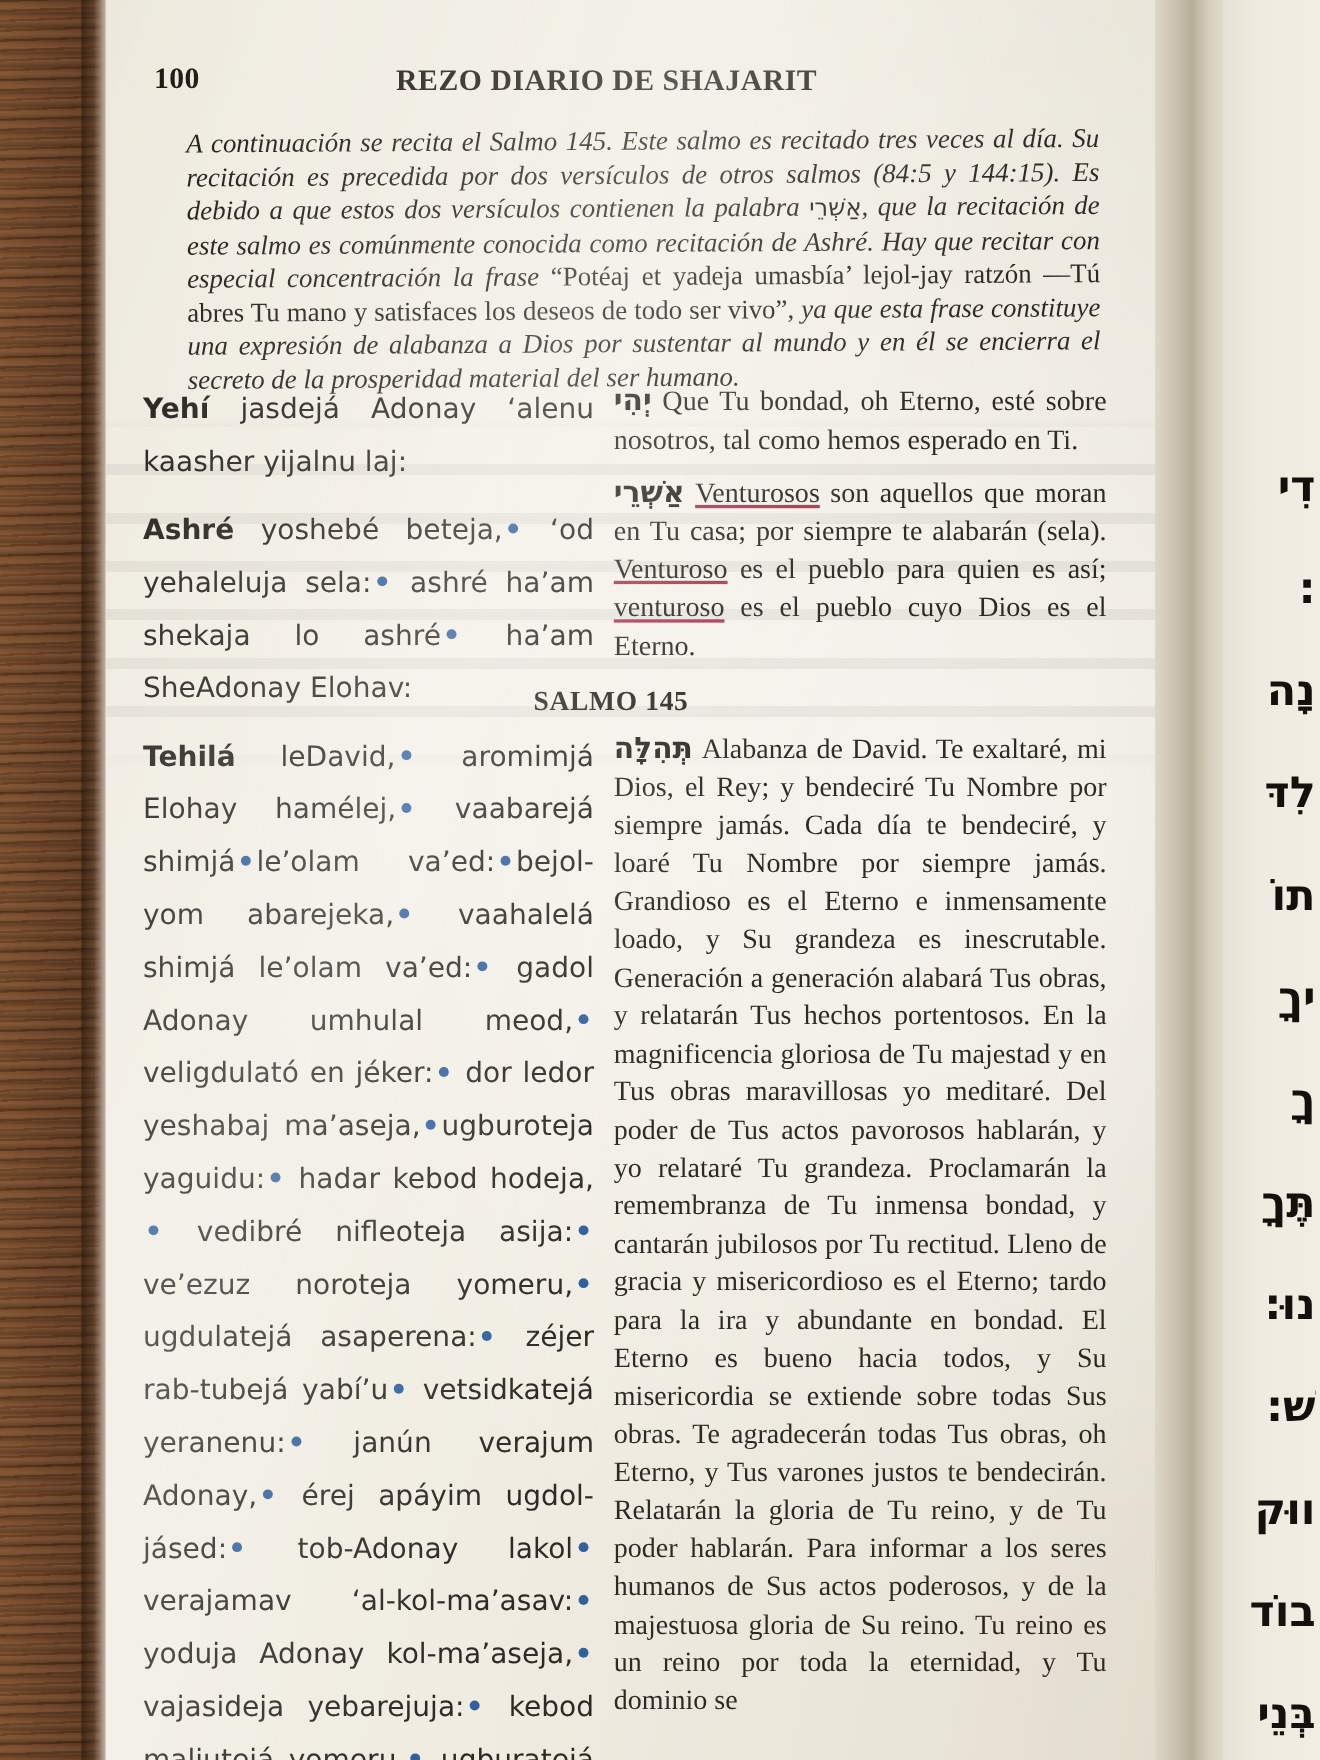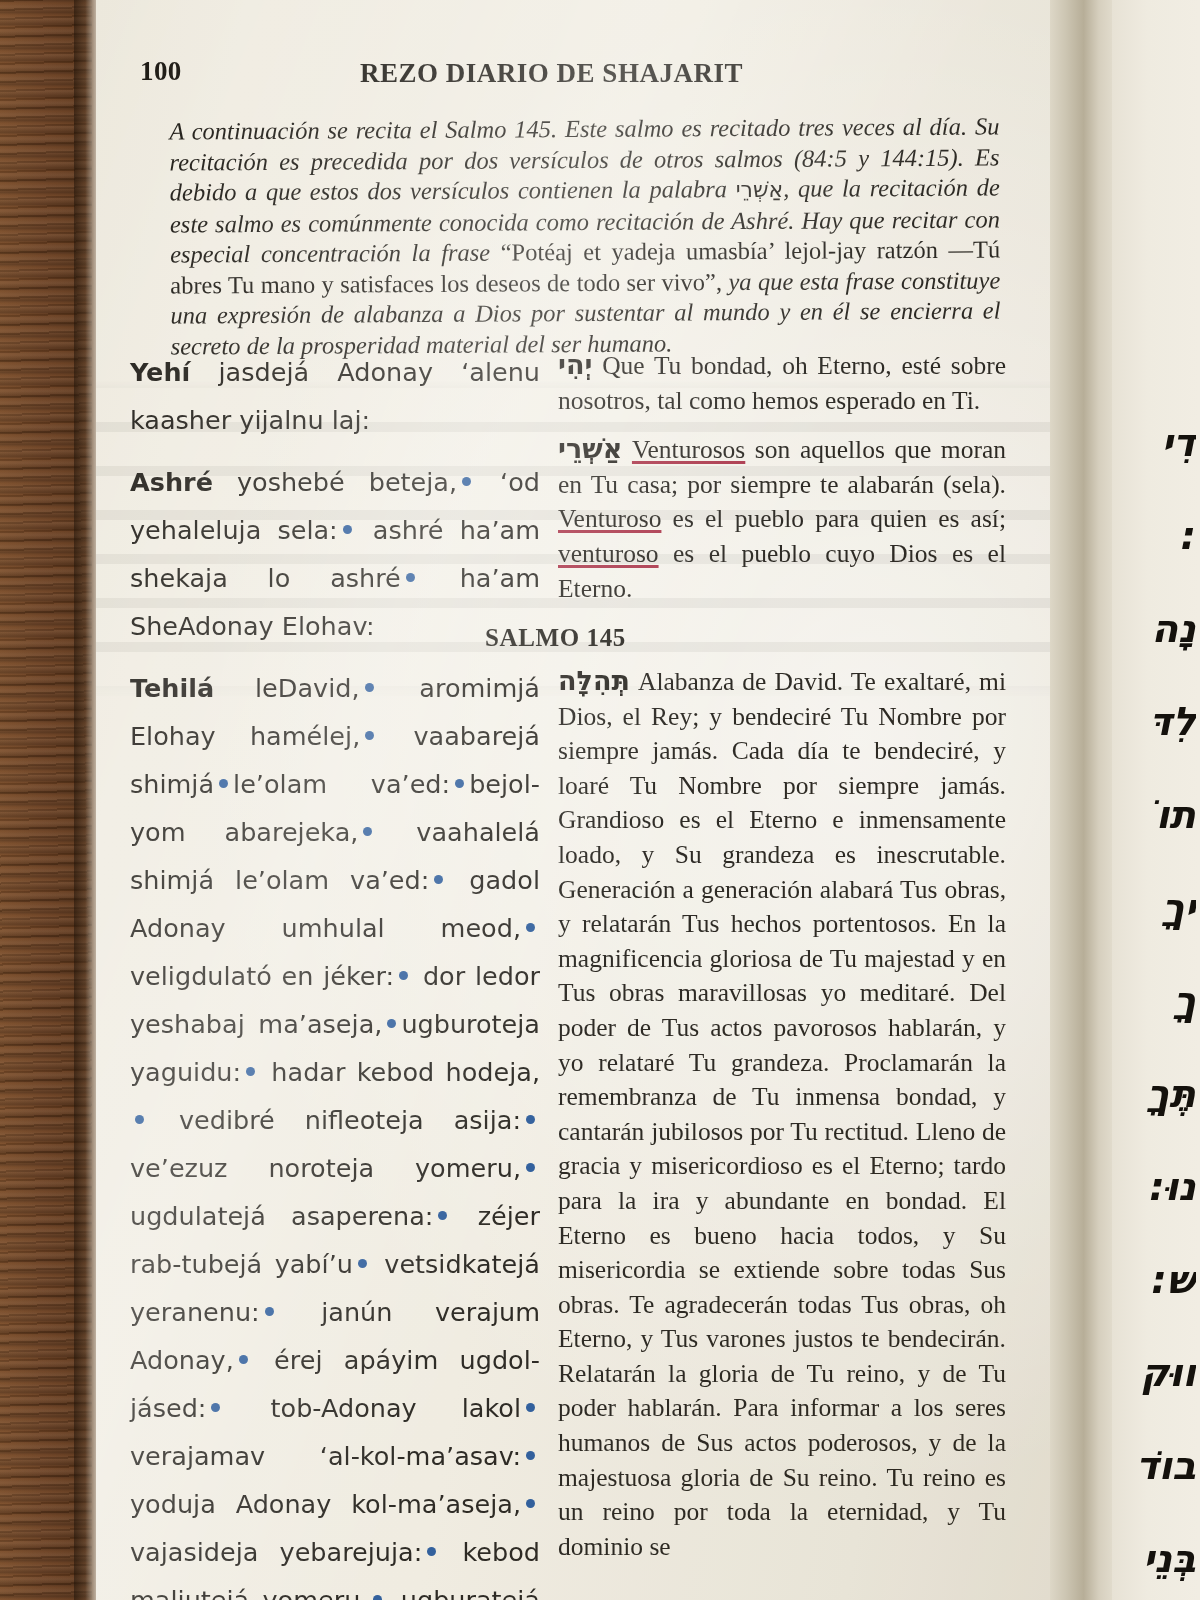--- a/index.html
+++ b/index.html
@@ -76,21 +76,21 @@
   }
   .heb-col{
     position:absolute;right:4px;top:396px;
     width:80px;
     font-family:"DejaVu Sans",sans-serif;
     font-size:39px;line-height:93px;
     color:#14110c;text-align:right;direction:rtl;
     white-space:nowrap;
     font-weight:700;
   }
-  .heb-col span{display:block;overflow:hidden;font-style:italic;}
+  .heb-col span{display:block;overflow:hidden;}
 
   
   .content{position:absolute;left:0;top:0;width:975px;height:1600px;}
 
   .folio{
     position:absolute;left:44px;top:56px;
     font-size:27px;font-weight:bold;color:#15120c;
     letter-spacing:.4px;
   }
   .running-head{

